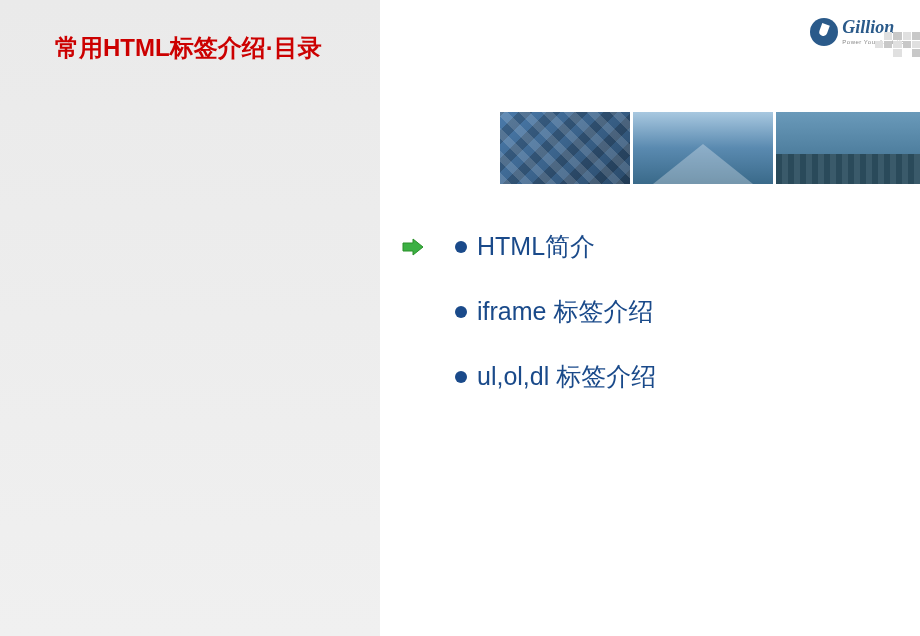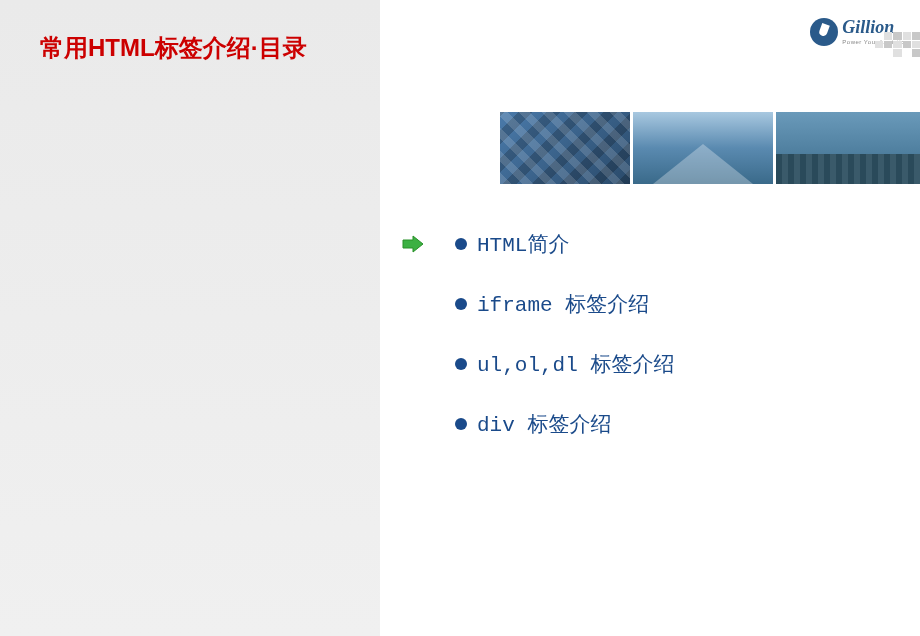--- a/index.html
+++ b/index.html
@@ -16,20 +16,21 @@
       position: relative;
     }
     .left-panel {
       width: 380px;
       height: 100%;
       background: linear-gradient(to bottom, #eaeaea 0%, #f0f0f0 100%);
       position: relative;
     }
     .title-block {
       padding: 32px 0 0 40px;
+      margin-left: 15px;
     }
     .slide-title {
       color: #cc0000;
       font-size: 24px;
       font-weight: bold;
     }
     .right-panel {
       flex: 1;
       height: 100%;
       background: #fff;
@@ -153,23 +154,22 @@
       position: absolute;
       top: 230px;
       left: 75px;
       list-style: none;
     }
     .toc-item {
       display: flex;
       align-items: center;
       margin-bottom: 32px;
       color: #1a4a8a;
-      font-size: 21px;
-      position: relative;
-      font-family: Liberation Mono, monospace;
+      font-size: 25px;
+      position: relative;
     }
     .bullet {
       width: 12px;
       height: 12px;
       background: #1a4a8a;
       border-radius: 50%;
       margin-right: 10px;
       flex-shrink: 0;
     }
     .arrow-indicator {
@@ -240,19 +240,15 @@
       <span>HTML简介</span>
     </li>
     <li class="toc-item">
       <span class="bullet"></span>
       <span>iframe 标签介绍</span>
     </li>
     <li class="toc-item">
       <span class="bullet"></span>
       <span>ul,ol,dl 标签介绍</span>
     </li>
-    <li class="toc-item">
-      <span class="bullet"></span>
-      <span>div 标签介绍</span>
-    </li>
   </ul>
 
 </div>
 
 </body></html>

